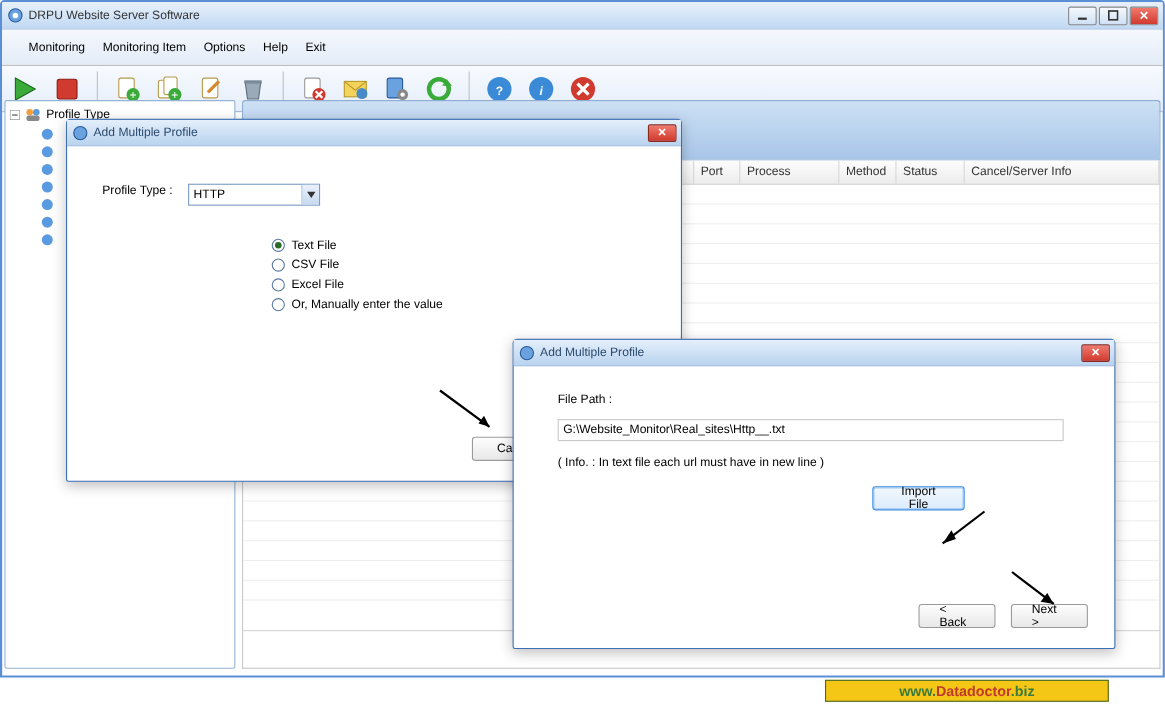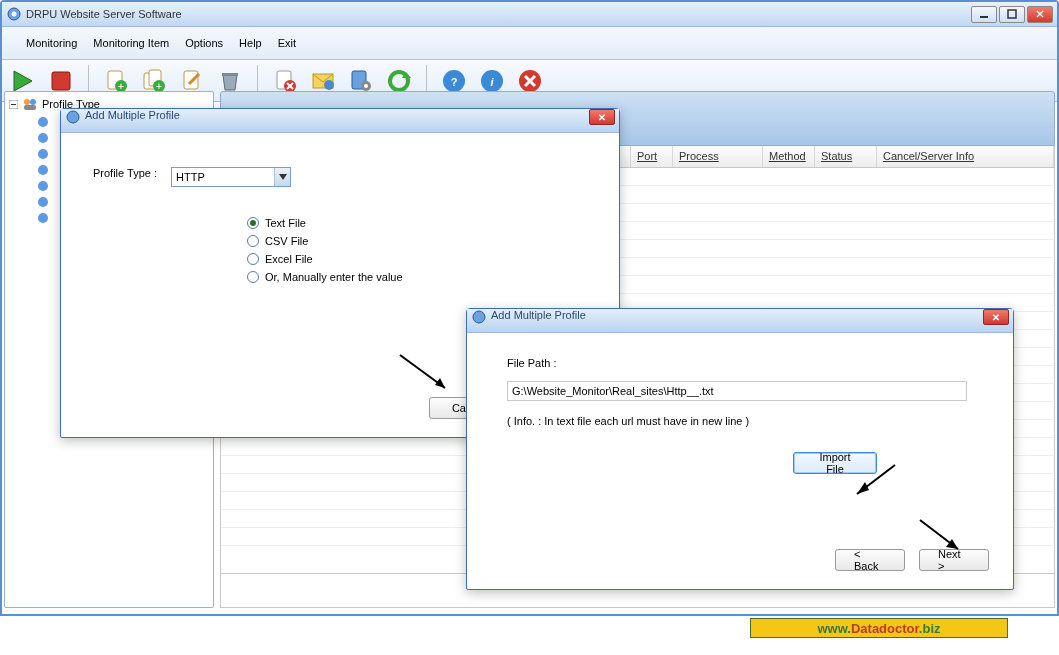--- a/index.html
+++ b/index.html
@@ -25,28 +25,28 @@
 
 .content { position: absolute; top: 89px; left: 2px; right: 2px; bottom: 6px; display:flex; }
 .tree-panel { width: 210px; background:#fff; border:1px solid #94b3d6; border-radius:2px; padding:4px; overflow:hidden; }
 .tree-root { display:flex; align-items:center; gap:4px; }
 .tree-children { margin-left: 28px; margin-top: 2px; }
 .tree-item { display:flex; align-items:center; gap:4px; height:16px; }
 
 .right-panel { flex:1; margin-left:6px; display:flex; flex-direction:column; }
 .http-header { height: 55px; background: linear-gradient(to bottom,#cde0f5,#a8c6e8); border:1px solid #8faed1; display:flex; align-items:center; padding-left:20px; font-size:18px; font-weight:bold; color:#2a4a6e; border-radius:3px 3px 0 0;}
 .table-head { height:22px; background:linear-gradient(to bottom,#fdfdfd,#ececec); border:1px solid #c8c8c8; border-top:none; display:flex; }
-.th { padding:4px 6px; border-right:1px solid #d8d8d8; color:#333;text-decoration:underline; }
+.th { padding:4px 6px; border-right:1px solid #d8d8d8; color:#333; }
 .table-body { flex:1; border:1px solid #c8c8c8; border-top:none; background:repeating-linear-gradient(to bottom,#fff 0,#fff 18px,#fff 18px,#fff 36px); display:flex; flex-direction:column;}
 .row-line { height:18px; border-bottom:1px solid #eee;}
 .bottom-pane { height:34px; border:1px solid #c8c8c8; border-top:none; background:#fff;}
 
 
 .dialog { position:absolute; background:#fff; border:1px solid #3b6fb5; border-radius:4px 4px 2px 2px; box-shadow:0 3px 12px rgba(0,0,0,0.25);}
-.dialog .dlg-title { height:24px; background:linear-gradient(to bottom,#e4effb,#b9d3ef); display:flex; align-items:flex-start; padding:0 4px; border-bottom:1px solid #9cb8de;}
+.dialog .dlg-title { height:24px; background:linear-gradient(to bottom,#e4effb,#b9d3ef); display:flex; align-items:center; padding:0 4px; border-bottom:1px solid #9cb8de;}
 .dialog .dlg-title .t-icon { width:16px; height:16px; margin-right:4px;}
 .dialog .dlg-title .t-text { flex:1; color:#2a4a6e;}
 .dlg-close { width:26px; height:16px; background:linear-gradient(to bottom,#f07a6e,#d13a2e); border:1px solid #8a2a22; border-radius:2px; display:flex; align-items:center; justify-content:center; color:#fff; cursor:pointer; font-weight:bold; font-size:10px;}
 .dlg-body { padding:16px; }
 
 .combo { display:inline-flex; align-items:center; border:1px solid #7a9bc2; background:#fff; width:120px; height:20px; padding-left:4px; cursor:pointer;}
 .combo .arrow { margin-left:auto; width:16px; height:18px; background:linear-gradient(to bottom,#eaf1fb,#c6d9ef); display:flex; align-items:center; justify-content:center; border-left:1px solid #aac3e0;}
 
 .radio-row { display:flex; align-items:center; gap:6px; margin:6px 0; cursor:pointer;}
 .radio { width:12px; height:12px; border:1px solid #5a7aa5; border-radius:50%; display:flex; align-items:center; justify-content:center; background:#fff;}
@@ -350,21 +350,21 @@
         <svg width="16" height="16">
           <circle cx="8" cy="8" r="6" fill="#6aa2e0" stroke="#2a5a9a"></circle>
         </svg>
       </span>
     <span class="t-text">Add Multiple Profile</span>
     <div class="dlg-close">✕</div>
   </div>
   <div class="dlg-body" style="padding:24px 40px;">
     <div style="margin-bottom:12px;">File Path :</div>
     <input class="text-input" style="width: 460px; margin-bottom: 14px;" value="G:\Website_Monitor\Real_sites\Http__.txt">
-    <div style="margin-bottom:24px;">( Info. : In text file each url must have in new line )</div>
+    <div style="margin-bottom:14px;">( Info. : In text file each url must have in new line )</div>
     <div style="position:absolute; bottom:18px; right:24px; display:flex; gap:14px;">
       <div class="btn" style="width:70px; justify-content:center;">
           <span>&lt; Back</span>
         </div>
       <div class="btn" style="width:70px; justify-content:center;">
           <span>Next &gt;</span>
         </div>
     </div>
     <div style="text-align:center; margin-left:190px;">
       <div class="btn focus" style="width:84px; justify-content:center;">

